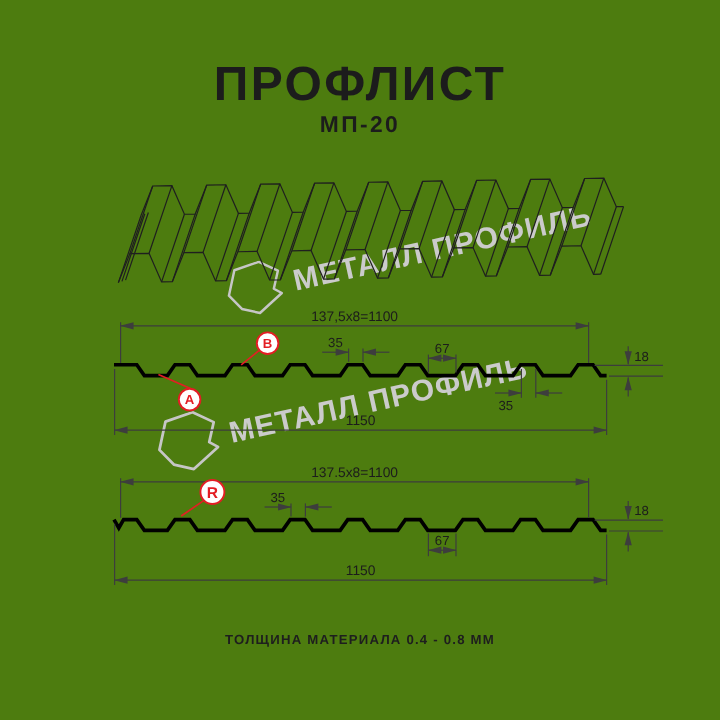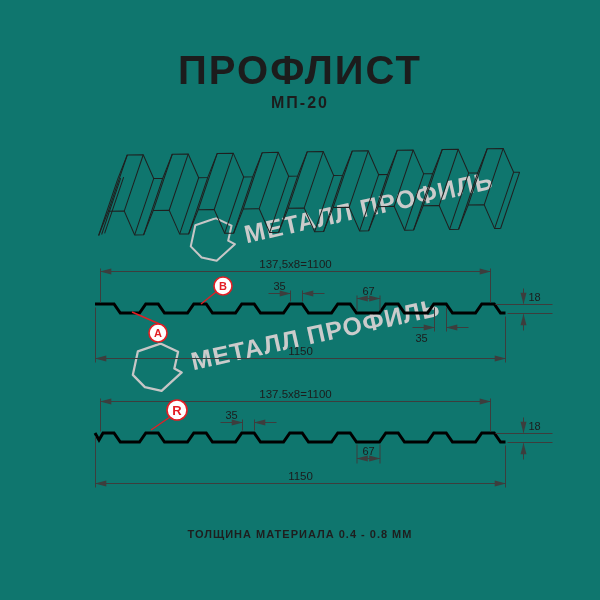--- a/index.html
+++ b/index.html
@@ -1,21 +1,21 @@
 <!DOCTYPE html>
 <html><head>
 <meta charset="utf-8">
 <style>
   html,body{margin:0;padding:0;background:#fff;}
-  #page{position:relative;width:600px;height:600px;background:#0f766e;overflow:hidden;
+  #page{position:relative;width:600px;height:600px;background:#4d7c0f;overflow:hidden;
         font-family:"Liberation Sans","DejaVu Sans",sans-serif;}
   .title{position:absolute;left:0;top:48px;width:600px;text-align:center;
          font-size:40px;font-weight:700;letter-spacing:2px;color:#1c1c1c;}
   .subtitle{position:absolute;left:0;top:94px;width:600px;text-align:center;
-         font-size:16px;font-weight:600;letter-spacing:2px;color:#1c1c1c;}
+         font-size:19px;font-weight:600;letter-spacing:2px;color:#1c1c1c;}
   .footer-note{position:absolute;left:0;top:528px;width:600px;text-align:center;
          font-size:11px;font-weight:600;letter-spacing:1px;color:#1e1e1e;}
   .layer{position:absolute;left:0;top:0;width:600px;height:600px;}
   .watermark{position:absolute;display:flex;align-items:center;gap:8px;
          transform:rotate(-12.5deg);transform-origin:left center;pointer-events:none;}
   .wm-text{font-size:25px;font-weight:700;letter-spacing:1px;color:#cbcbcb;white-space:nowrap;}
   .wm-logo{flex:0 0 auto;}
   .dim-text{font-size:11.5px;fill:#1c1c1c;}
   .dim-text-s{font-size:11px;fill:#1c1c1c;}
   .callout-text{font-size:11px;font-weight:600;fill:#e31e24;}

